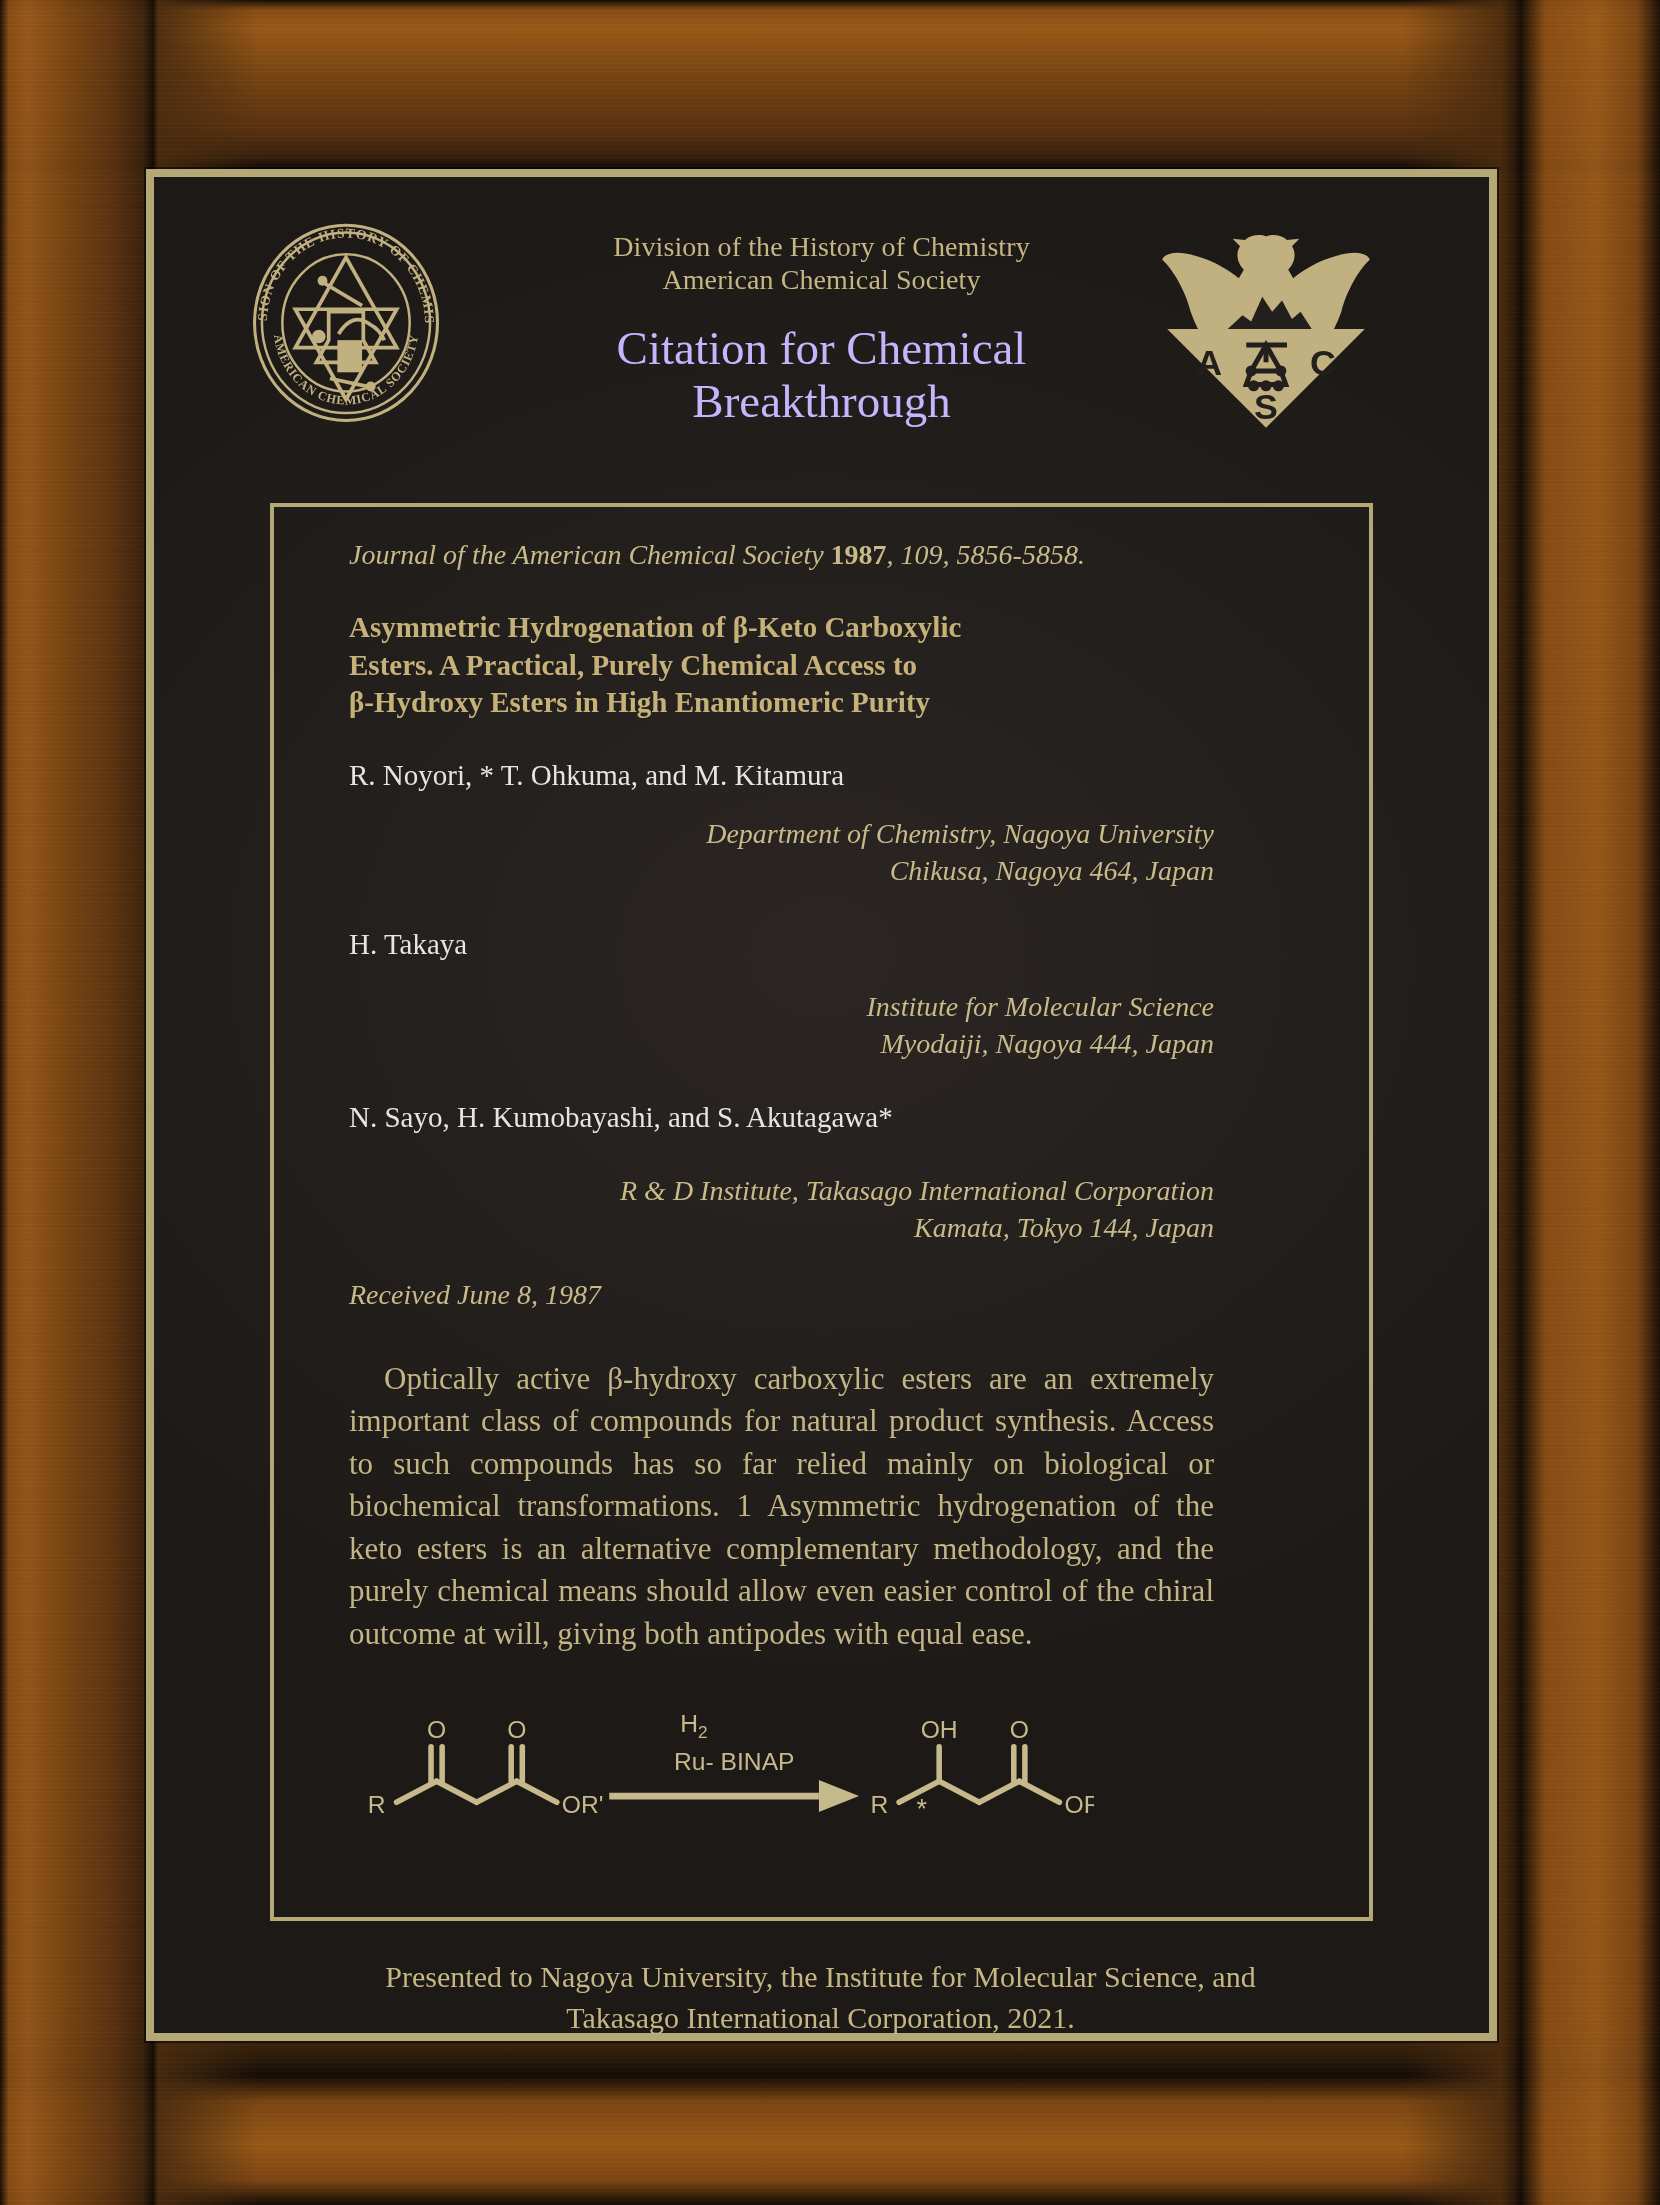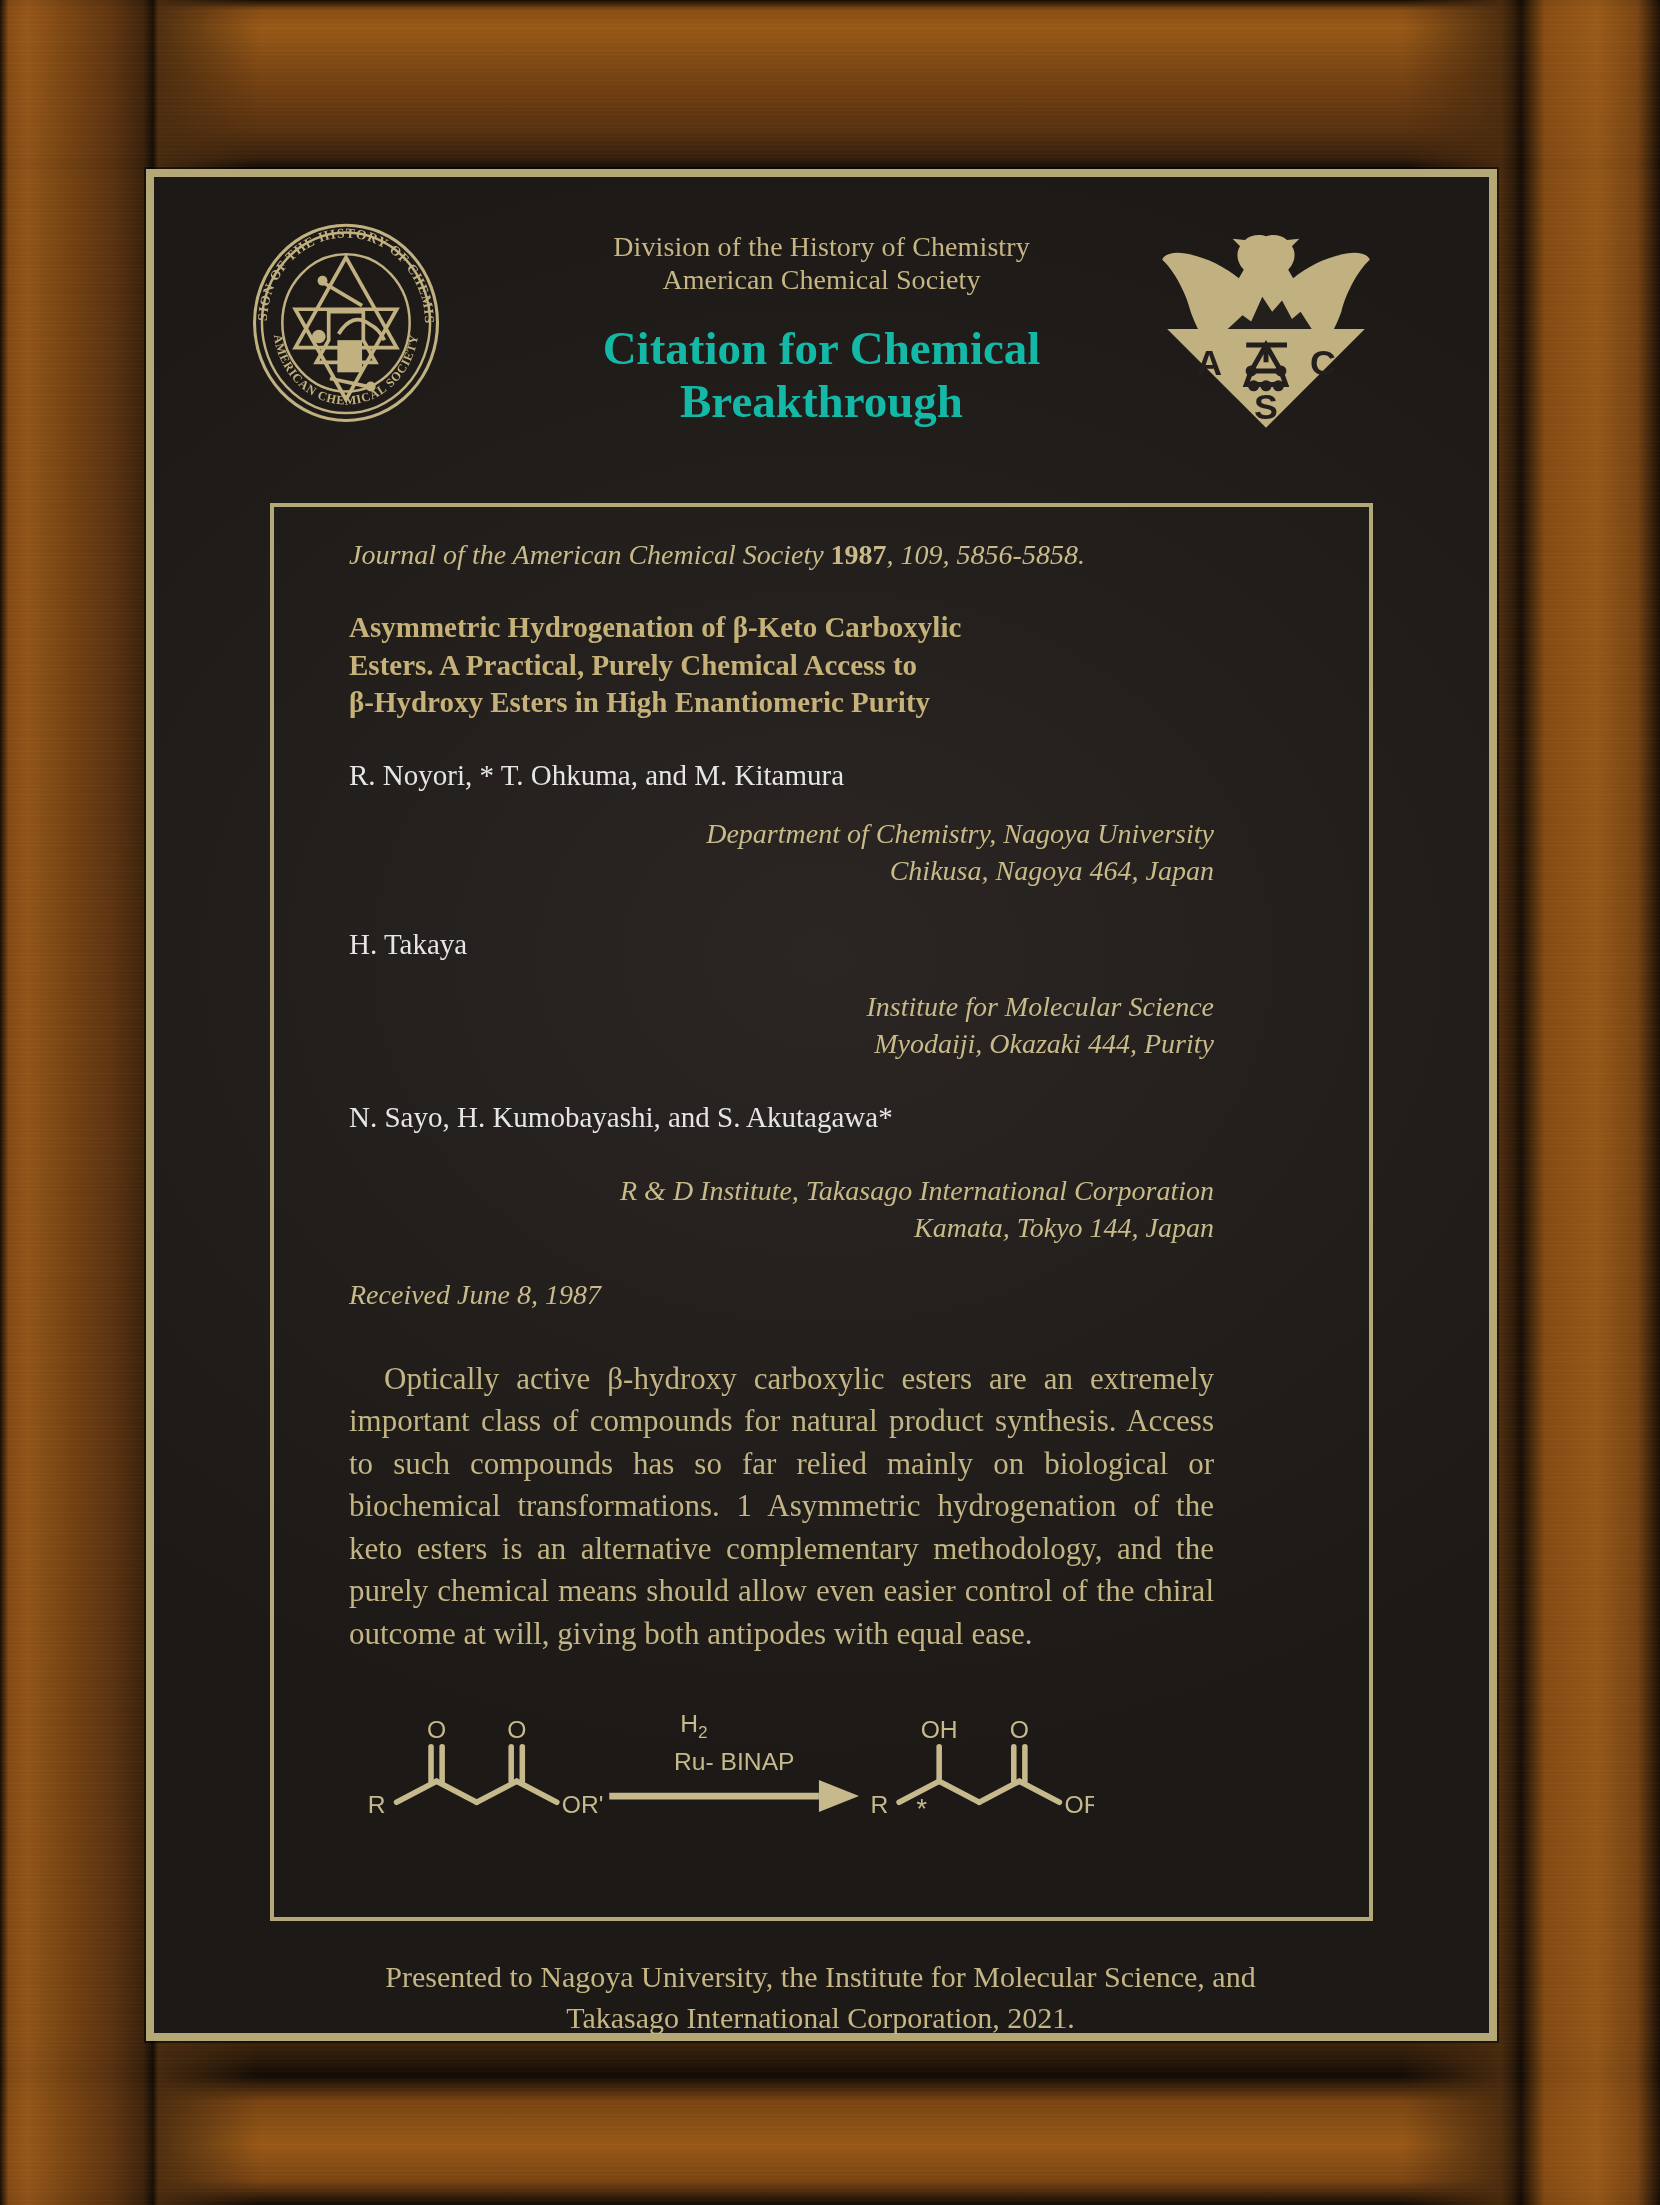--- a/index.html
+++ b/index.html
@@ -88,22 +88,22 @@
     position: absolute; left: 309px; top: 53px; width: 717px;
     text-align: center;
   }
   .org-line {
     color: #c5b684;
     font-size: 28px;
     line-height: 1.18;
     letter-spacing: 0.1px;
   }
   #citation-title {
-    color: #14b8a6;
-    font-weight: bold;
+    color: #c4b5fd;
+    font-weight: normal;
     font-size: 47px;
     line-height: 1.12;
     margin-top: 26px;
   }
 
   
   #citation-box {
     position: absolute;
     left: 116px; top: 326px;
     width: 1103px; height: 1418px;
@@ -287,21 +287,21 @@
 
       <div class="author-line">R. Noyori, * T. Ohkuma, and M. Kitamura</div>
       <div class="affil-block">
         <div>Department of Chemistry, Nagoya University</div>
         <div>Chikusa, Nagoya 464, Japan</div>
       </div>
 
       <div class="author-line" style="margin-top:36px">H. Takaya</div>
       <div class="affil-block" style="margin-top:26px">
         <div>Institute for Molecular Science</div>
-        <div>Myodaiji, Okazaki 444, Purity</div>
+        <div>Myodaiji, Nagoya 444, Japan</div>
       </div>
 
       <div class="author-line" style="margin-top:36px">N. Sayo, H. Kumobayashi, and S. Akutagawa*</div>
       <div class="affil-block" style="margin-top:36px">
         <div>R &amp; D Institute, Takasago International Corporation</div>
         <div>Kamata, Tokyo 144, Japan</div>
       </div>
 
       <div class="received-line">Received June 8, 1987</div>
 

